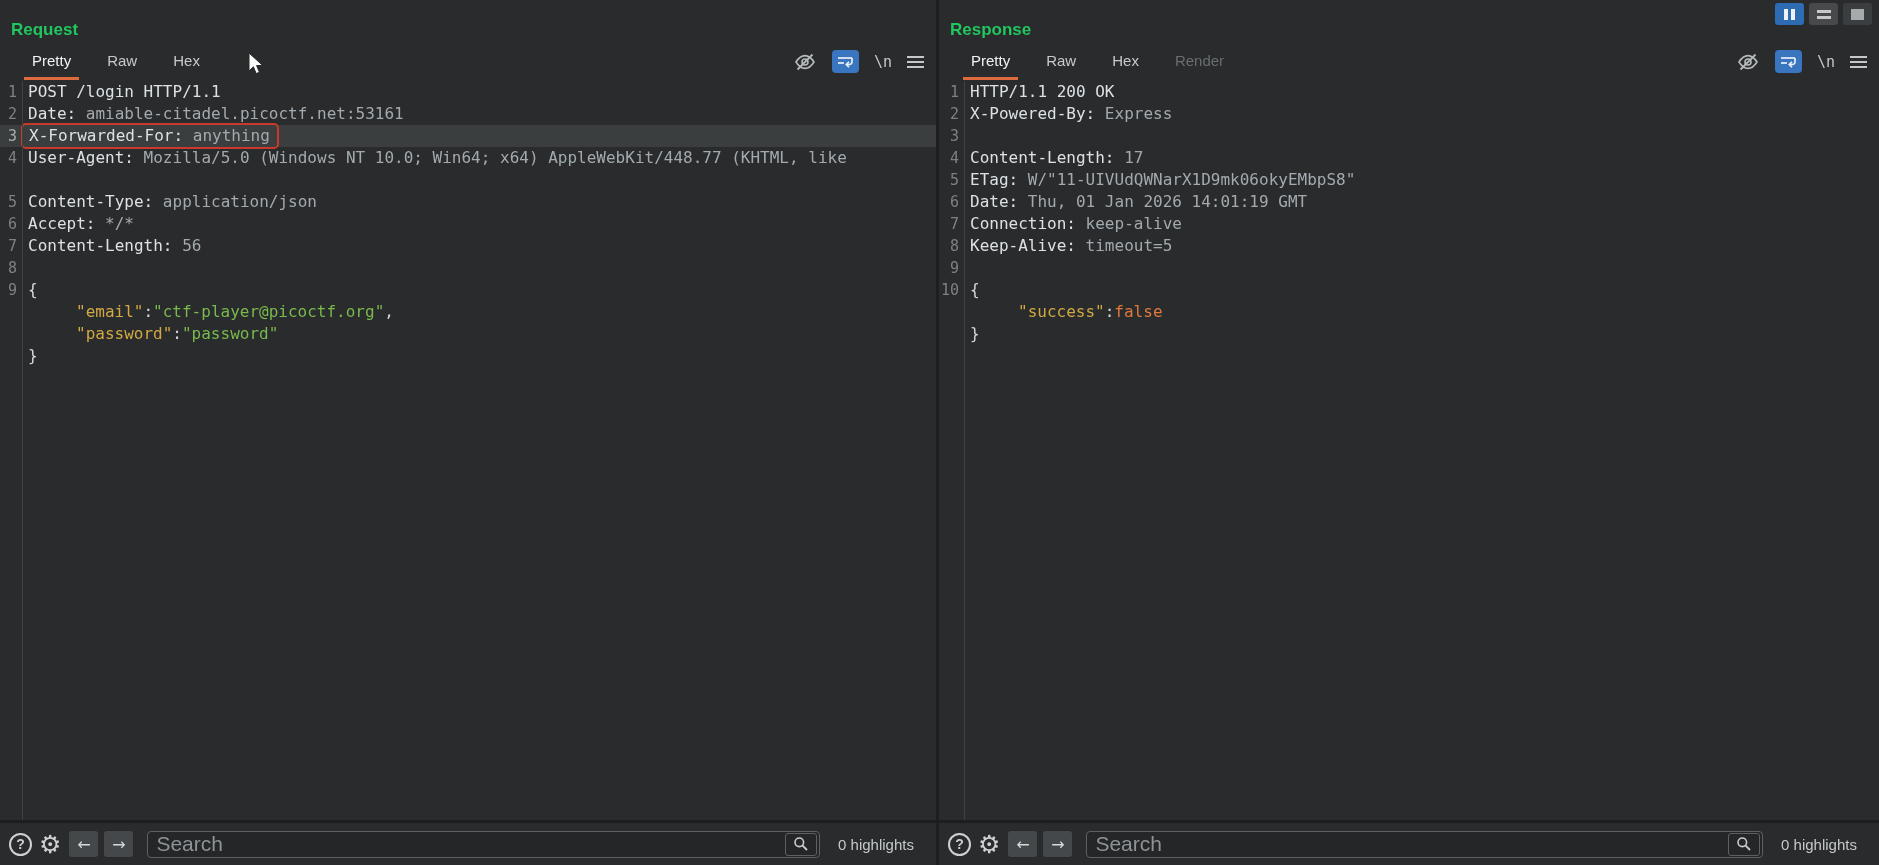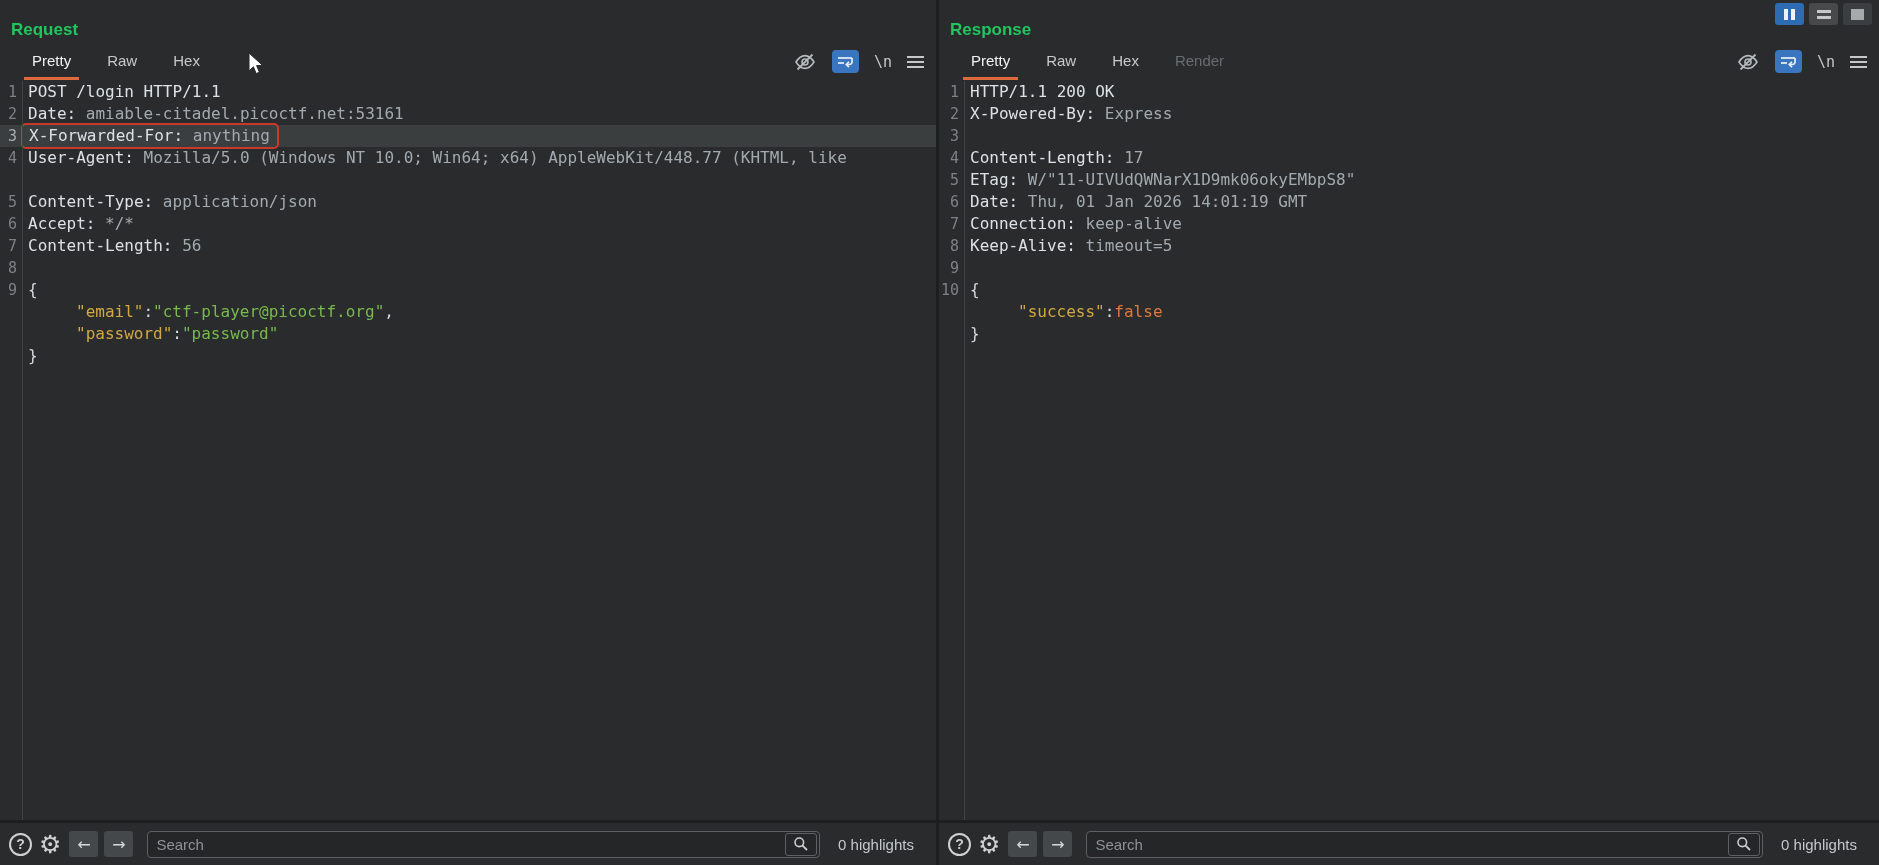--- a/index.html
+++ b/index.html
@@ -85,21 +85,21 @@
     width:29px; height:26px; background:#45484a; border-radius:3px; color:#d5d8d9;
     font-family:"DejaVu Sans", sans-serif; font-size:16px; display:flex; align-items:center; justify-content:center;
     flex:none; margin-right:6px;
   }
   .search {
     flex:1; height:27px; margin-left:8px; border:1px solid #5e6163; border-radius:4px;
     background:#242627; display:flex; align-items:center; padding:0 2px 0 0;
   }
   .search input {
     flex:1; background:transparent; border:none; outline:none; color:#b9bfc2;
-    font-family:"Liberation Sans", sans-serif; font-size:15px; padding:0 8px;
+    font-family:"Liberation Sans", sans-serif; font-size:21px; padding:0 8px;
   }
   .search input::placeholder { color:#8d9396; }
   .search-mag {
     width:32px; height:23px; border:1px solid #5e6163; border-radius:3px;
     display:flex; align-items:center; justify-content:center; flex:none;
   }
   .highlights { flex:none; width:112px; text-align:center; color:#c3c9cc; font-size:15px; margin-right:4px; }
 
   .cursor { position:absolute; left:248px; top:52px; z-index:9; pointer-events:none; }
   svg { display:block; }

